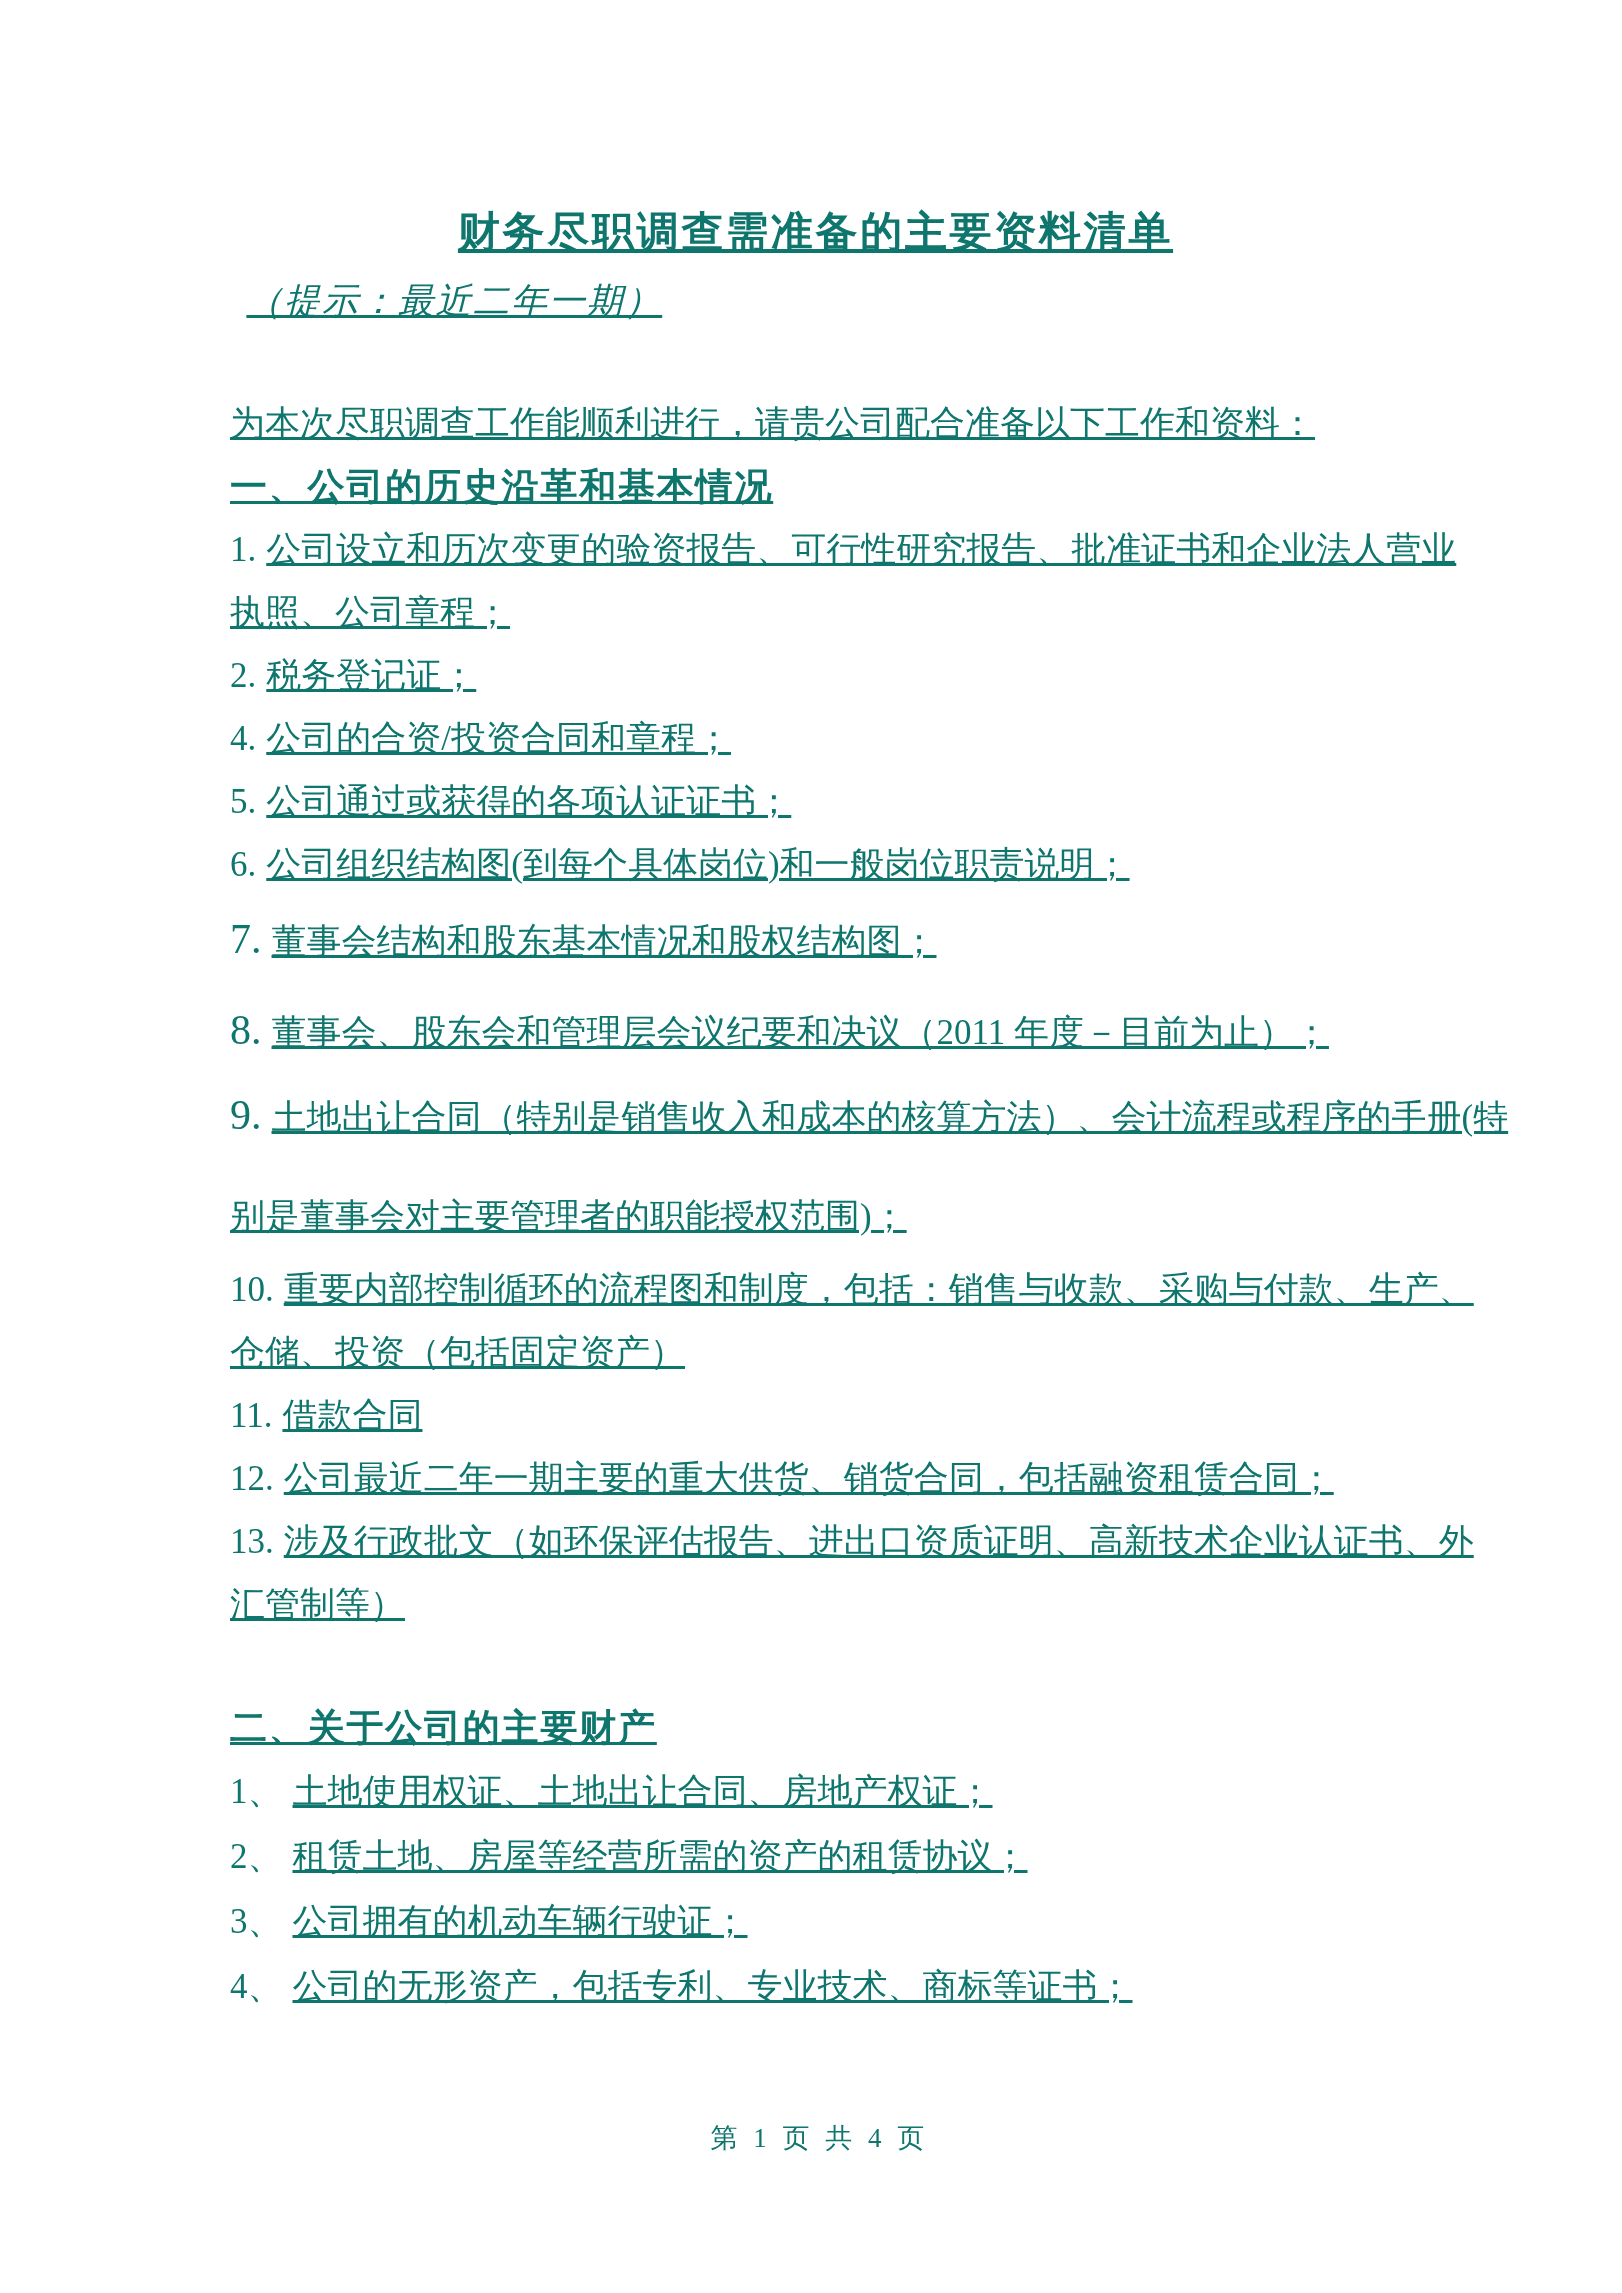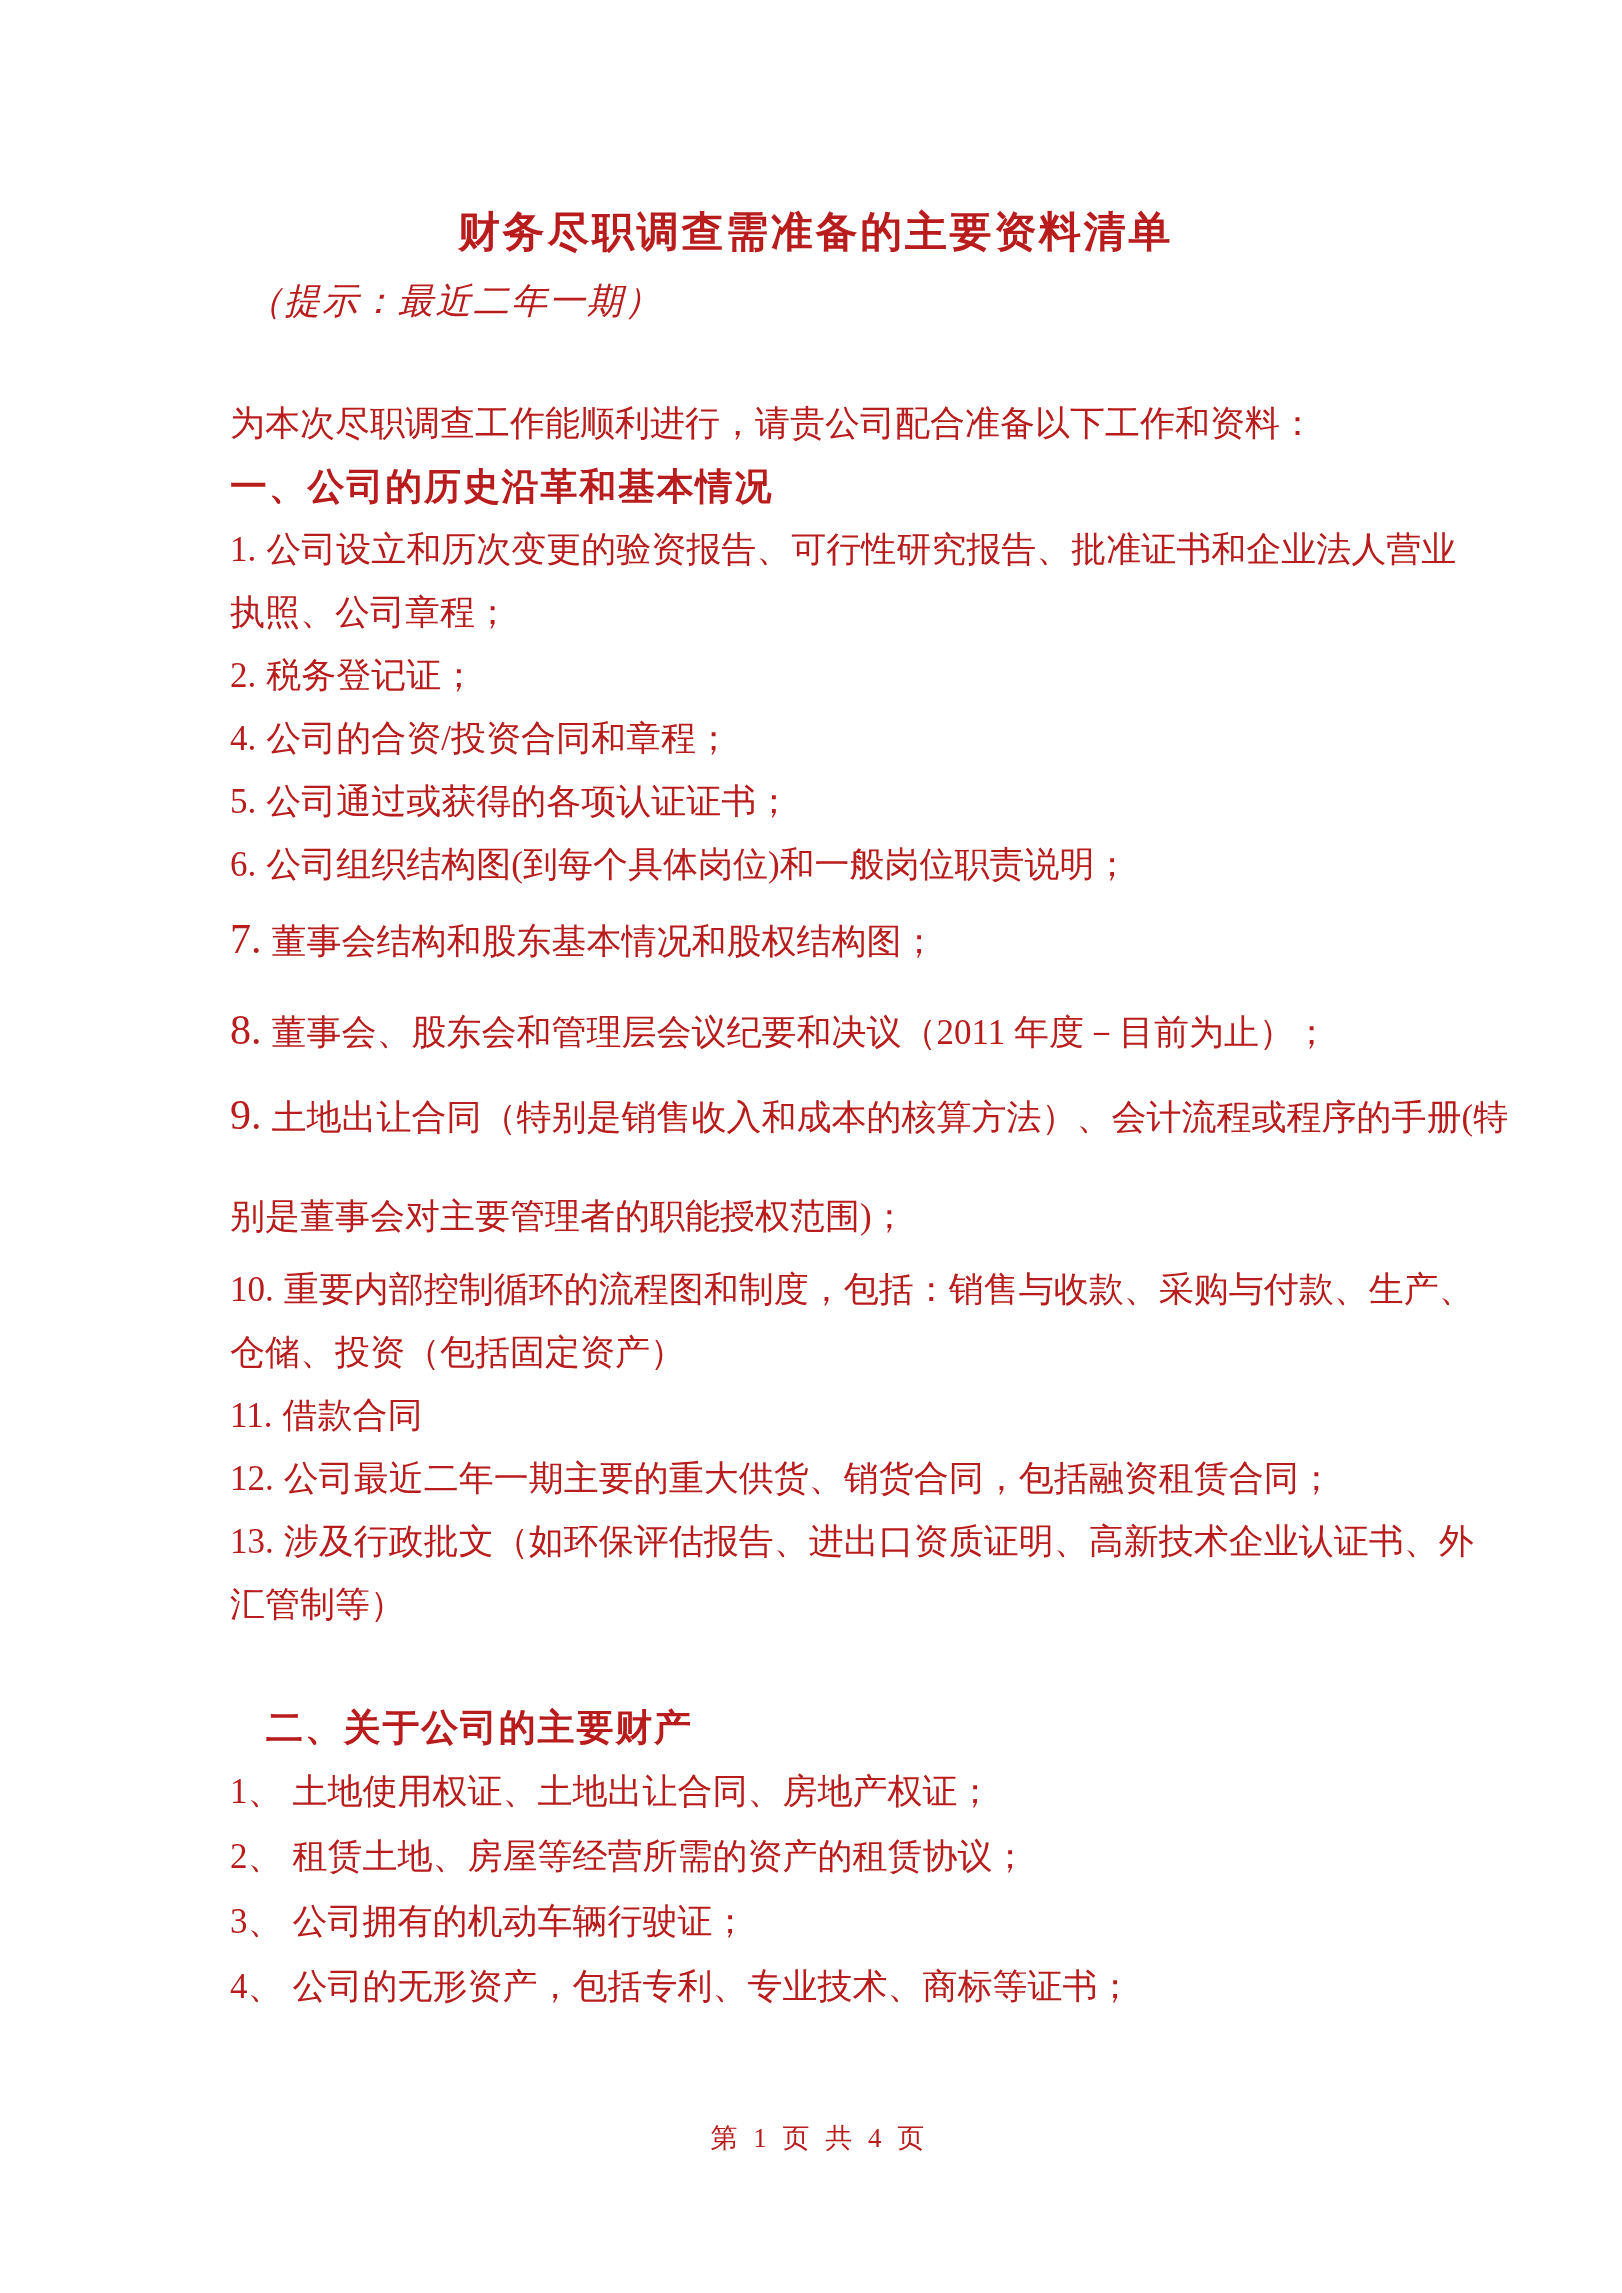--- a/index.html
+++ b/index.html
@@ -5,23 +5,24 @@
   html, body {
     margin: 0;
     padding: 0;
     background: #ffffff;
   }
   .page {
     position: relative;
     width: 1623px;
     height: 2294px;
     background: #ffffff;
-    color: #b91c1c;
+    color: #0f766e;
     font-family: "Liberation Serif", "DejaVu Serif", serif;
     overflow: hidden;
+    text-decoration: underline;
   }
   .content {
     padding: 205px 164px 0 230px;
   }
   .doc-title {
     margin: 0 58px 0 0;
     font-size: 42px;
     font-weight: bold;
     text-align: center;
     line-height: 55px;
@@ -43,21 +44,20 @@
   .sec-heading {
     margin: 0;
     font-size: 37px;
     font-weight: bold;
     line-height: 63px;
     letter-spacing: 1.8px;
     white-space: nowrap;
   }
   .sec-heading.sec-2 {
     margin-top: 60px;
-    margin-left: 36px;
   }
   .line {
     font-size: 35px;
     line-height: 63px;
     white-space: nowrap;
   }
   .sec-body.s2 .line {
     line-height: 65px;
   }
   .num {

